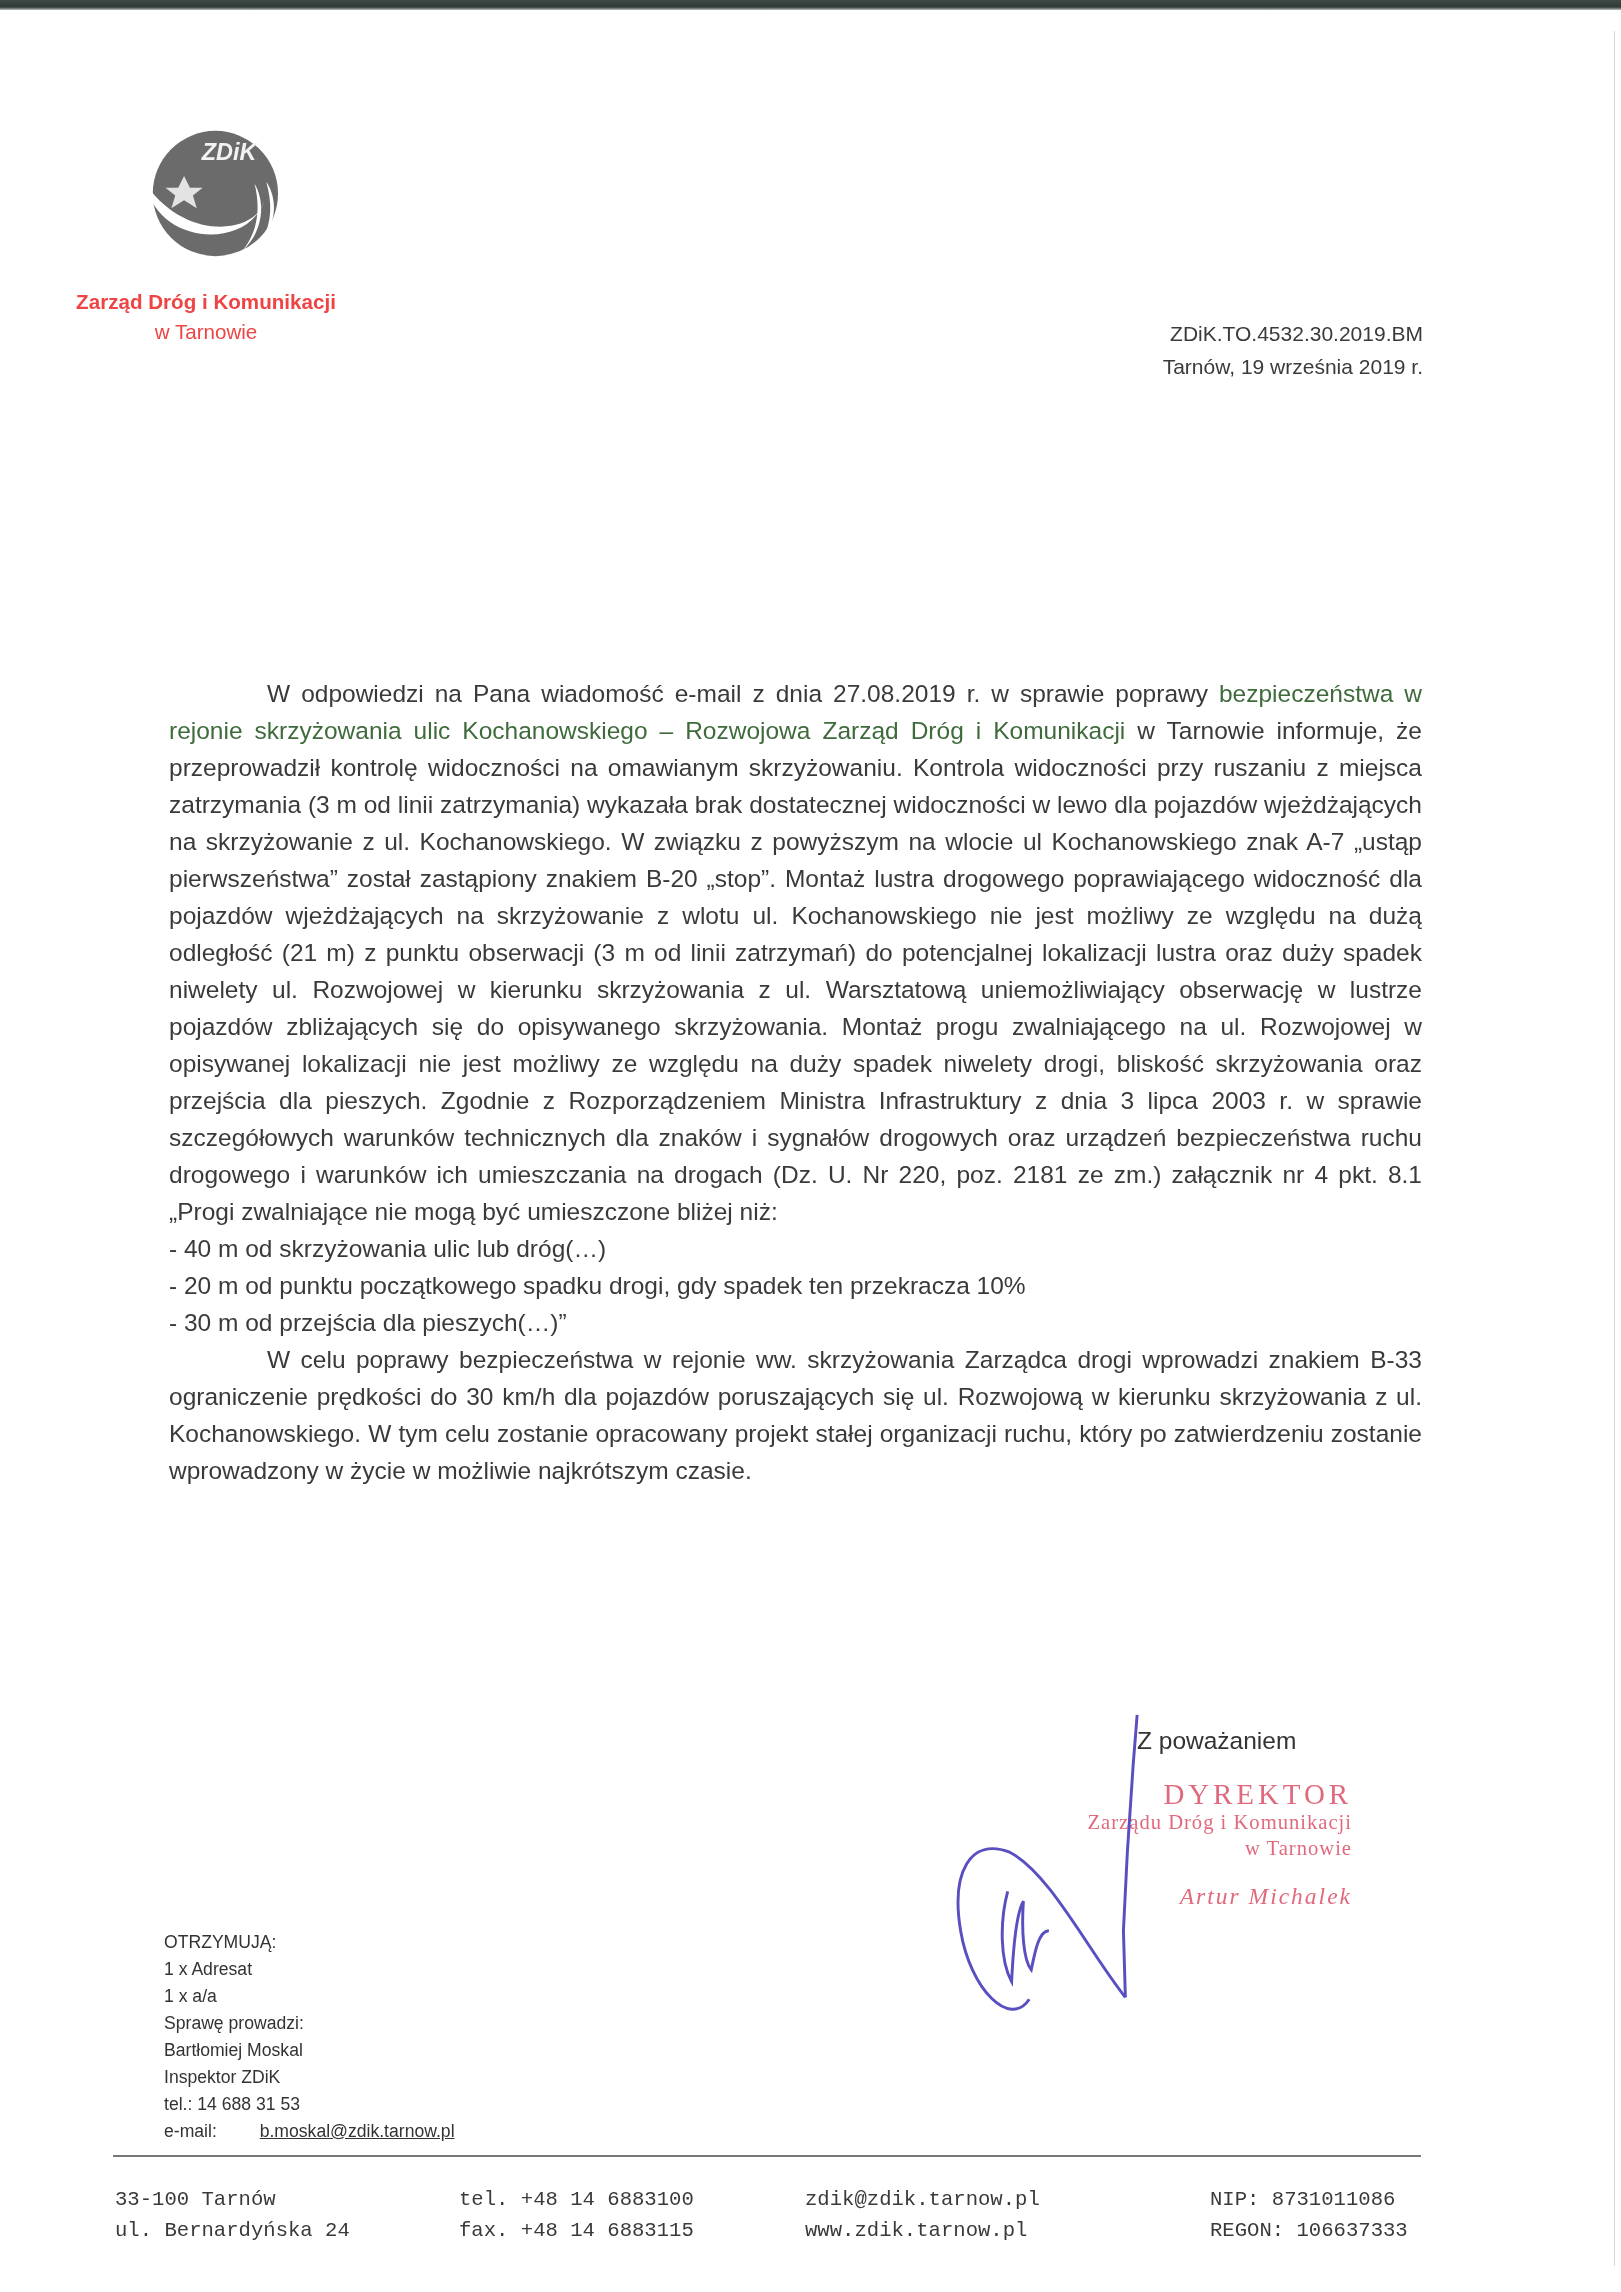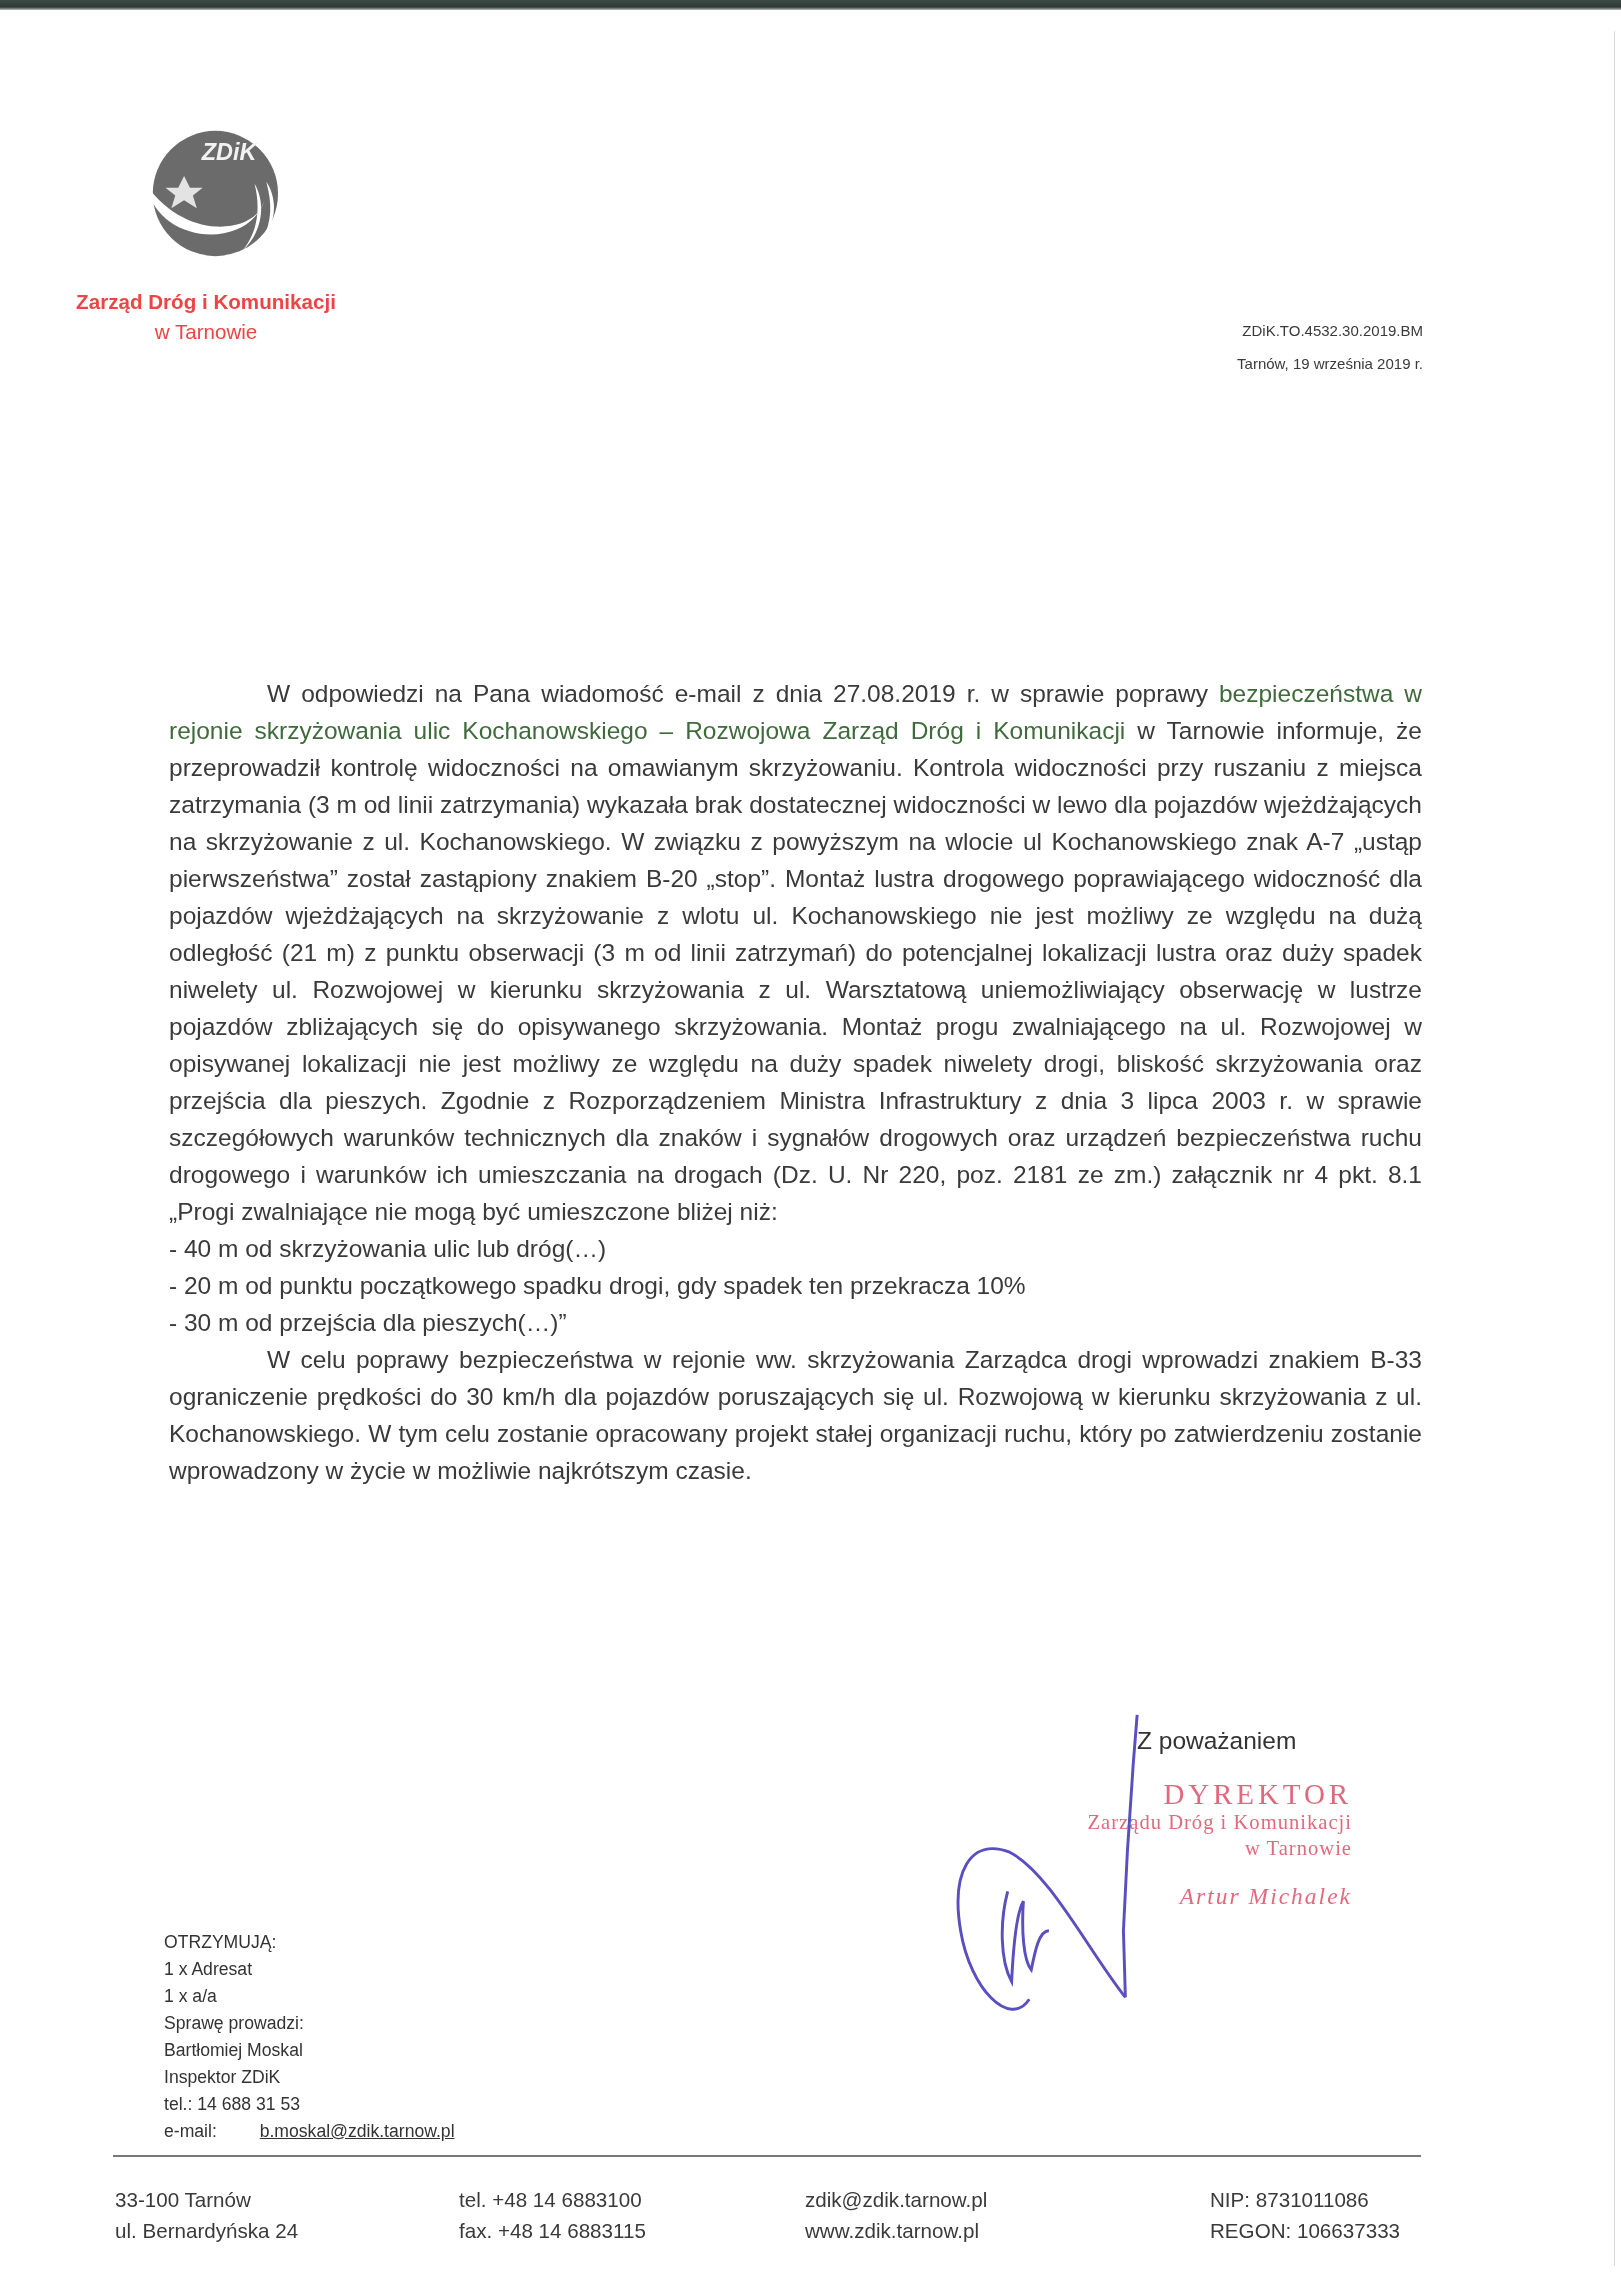--- a/index.html
+++ b/index.html
@@ -18,21 +18,21 @@
     background: #d8d8d8;
   }
   .logo { position: absolute; left: 137px; top: 125px; width: 147px; height: 137px; }
   .org-name {
     position: absolute; left: 0; width: 412px; text-align: center;
     font-size: 20.6px; color: #ef4444;
   }
   .org-name.l1 { top: 290px; font-weight: bold; }
   .org-name.l2 { top: 320px; }
   .ref {
-    position: absolute; right: 198px; text-align: right; font-size: 15px; color: #3a3a3a;
+    position: absolute; right: 198px; text-align: right; font-size: 21px; color: #3a3a3a;
   }
   .ref.l1 { top: 322px; }
   .ref.l2 { top: 355px; }
   .body-text {
     position: absolute; left: 169px; top: 675px; width: 1253px;
     font-size: 24.5px; line-height: 37px; text-align: justify; color: #3a3a3a;
   }
   .body-text p { margin: 0; }
   .indent { text-indent: 98px; }
   .green { color: #3f6b3c; }
@@ -48,21 +48,21 @@
   .stamp .sub { font-size: 20.6px; line-height: 25.5px; letter-spacing: 1px; }
   .stamp .name { font-size: 23.5px; font-style: italic; margin-top: 21.6px; letter-spacing: 2px; }
   .signature { position: absolute; left: 941px; top: 1705px; width: 255px; height: 314px; }
   .recipients {
     position: absolute; left: 164px; top: 1929px; font-size: 17.6px; line-height: 27px; color: #333;
   }
   .recipients a { color: #333; text-decoration: underline; padding-left: 38px; }
   .footer-rule {
     position: absolute; left: 113px; top: 2155px; width: 1308px; height: 2px; background: #777;
   }
-  .footer-col { position: absolute; top: 2184px; font-size: 20.6px; line-height: 31px; color: #3a3a3a; }
+  .footer-col { position: absolute; top: 2184px; font-size: 20.6px; line-height: 31px; color: #3a3a3a; font-family: Liberation Mono, monospace; }
   .fc1 { left: 115px; }
   .fc2 { left: 459px; }
   .fc3 { left: 805px; }
   .fc4 { left: 1210px; }
 </style>
 </head>
 <body>
 
 <div class="top-bar"></div>
 <div class="right-edge"></div>

